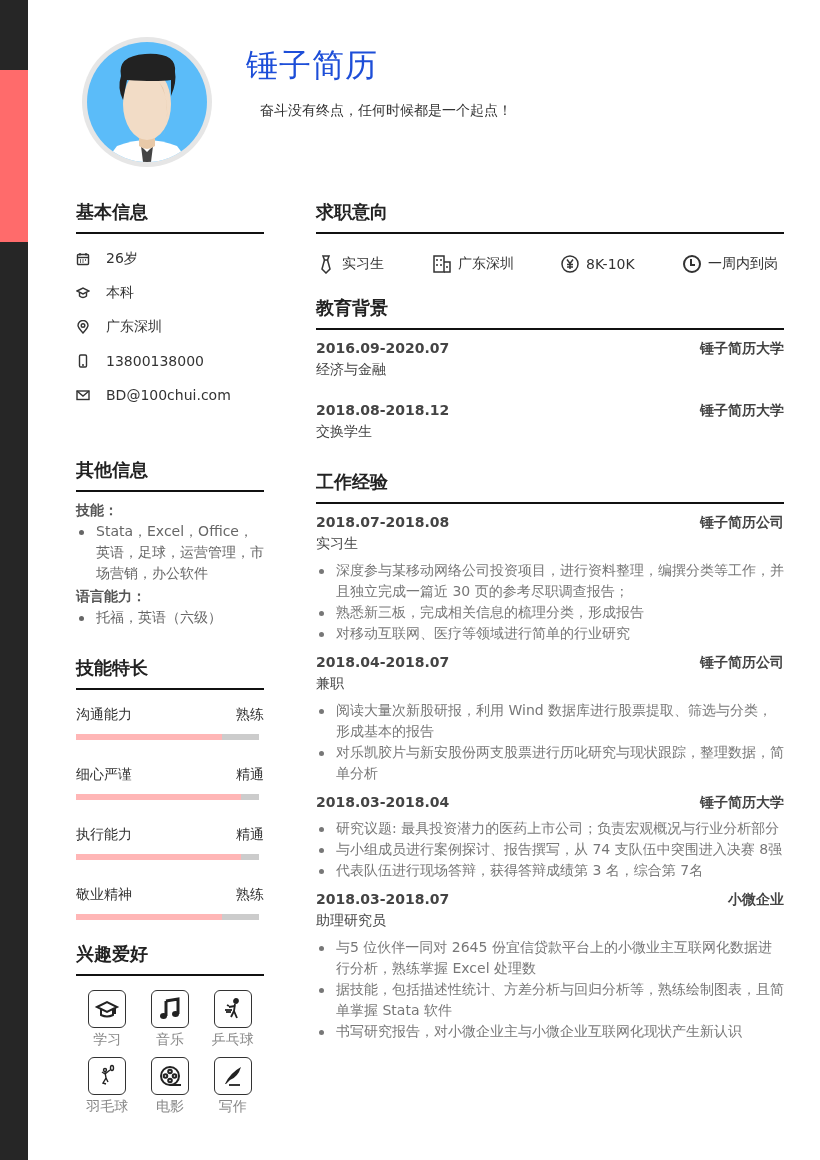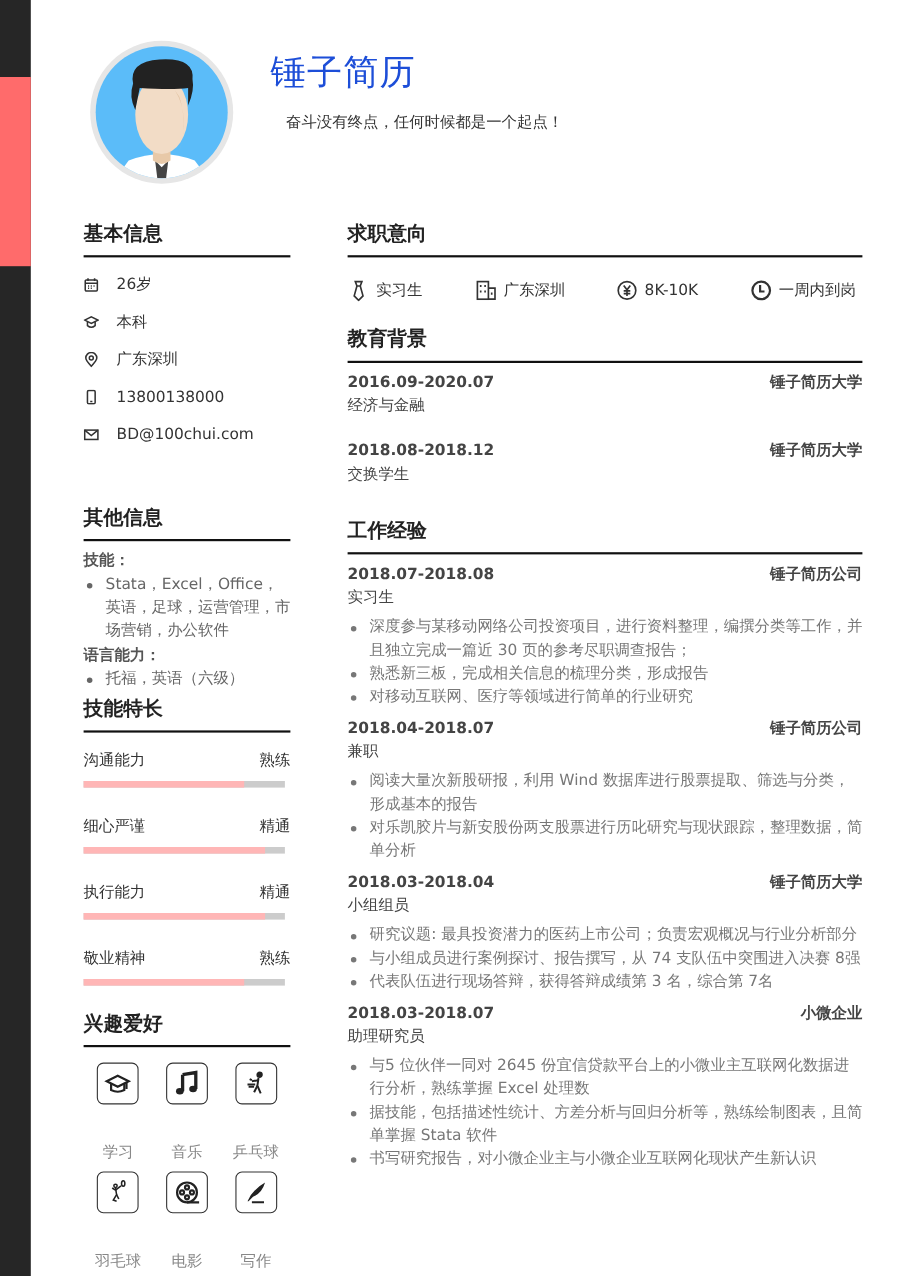--- a/index.html
+++ b/index.html
@@ -27,21 +27,21 @@
   .bullet-list li { position: relative; padding-left: 20px; font-size: 14px; color: #666; line-height: 21px; }
   .bullet-list li::before { content: ""; position: absolute; left: 3px; top: 9px; width: 5px; height: 5px; border-radius: 50%; background: #666; }
 
   .skill { margin-bottom: 0; height: 60px; }
   .skill-top { display: flex; justify-content: space-between; font-size: 14px; color: #333; height: 26px; align-items: flex-end; }
   .skill-level { padding-top: 4px; }
   .skill-bar { margin-top: 10px; height: 6px; background: #cccccc; width: 183px; position: relative; }
   .skill-fill { position: absolute; left: 0; top: 0; height: 6px; background: #ffb6b6; }
 
   .hobbies { display: grid; grid-template-columns: repeat(3, 1fr); row-gap: 8px; margin-top: 14px; width: 188px; }
-  .hobby { display: flex; flex-direction: column; align-items: center; gap: 32px; }
+  .hobby { display: flex; flex-direction: column; align-items: center; }
   .hobby-box { width: 38px; height: 38px; border: 1.5px solid #333; border-radius: 6px; display: flex; align-items: center; justify-content: center; }
   .hobby-box svg { width: 26px; height: 26px; }
   .hobby-label { font-size: 14px; color: #888; margin-top: 3px; }
 
   
   .right { position: absolute; left: 316px; top: 200px; width: 468px; }
   .intent { display: flex; align-items: center; height: 44px; font-size: 14px; color: #333; }
   .intent-item { display: flex; align-items: center; }
   .intent-item svg { width: 20px; height: 20px; stroke: #333; fill: none; stroke-width: 1.5; margin-right: 6px; }
 
@@ -130,21 +130,21 @@
   <div class="sec-title" style="margin-top:46px;">其他信息</div>
   <div class="other-label">技能：</div>
   <ul class="bullet-list">
     <li>Stata，Excel，Office，英语，足球，运营管理，市场营销，办公软件</li>
   </ul>
   <div class="other-label">语言能力：</div>
   <ul class="bullet-list">
     <li>托福，英语（六级）</li>
   </ul>
 
-  <div class="sec-title" style="margin-top:4px;">技能特长</div>
+  <div class="sec-title" style="margin-top:28px;">技能特长</div>
   <div class="skill">
     <div class="skill-top">
         <span>沟通能力</span>
         <span class="skill-level">熟练</span>
       </div>
     <div class="skill-bar">
         <div class="skill-fill" style="width:80%"></div>
       </div>
   </div>
   <div class="skill">
@@ -332,21 +332,20 @@
       <li>阅读大量次新股研报，利用 Wind 数据库进行股票提取、筛选与分类，形成基本的报告</li>
       <li>对乐凯胶片与新安股份两支股票进行历叱研究与现状跟踪，整理数据，简单分析</li>
     </ul>
   </div>
 
   <div style="margin-top:8px;">
     <div class="entry-head">
         <span>2018.03-2018.04</span>
         <span>锤子简历大学</span>
       </div>
-    <div class="entry-sub">小组组员</div>
     <ul class="entry-bullets">
       <li>研究议题: 最具投资潜力的医药上市公司；负责宏观概况与行业分析部分</li>
       <li>与小组成员进行案例探讨、报告撰写，从 74 支队伍中突围进入决赛 8强</li>
       <li>代表队伍进行现场答辩，获得答辩成绩第 3 名，综合第 7名</li>
     </ul>
   </div>
 
   <div style="margin-top:8px;">
     <div class="entry-head">
         <span>2018.03-2018.07</span>

